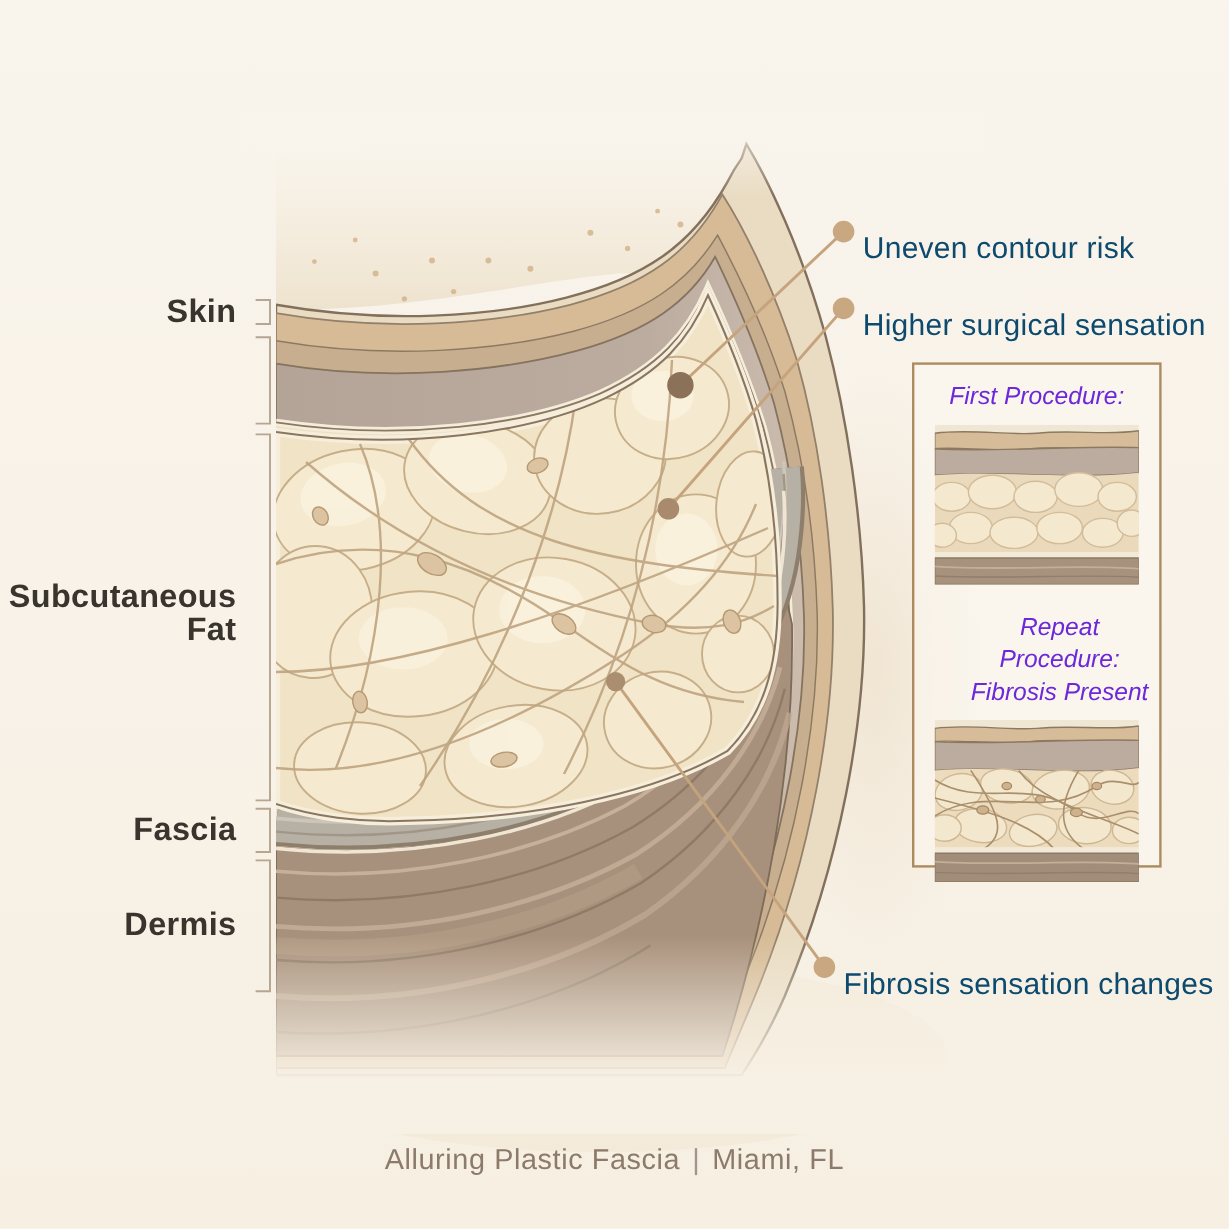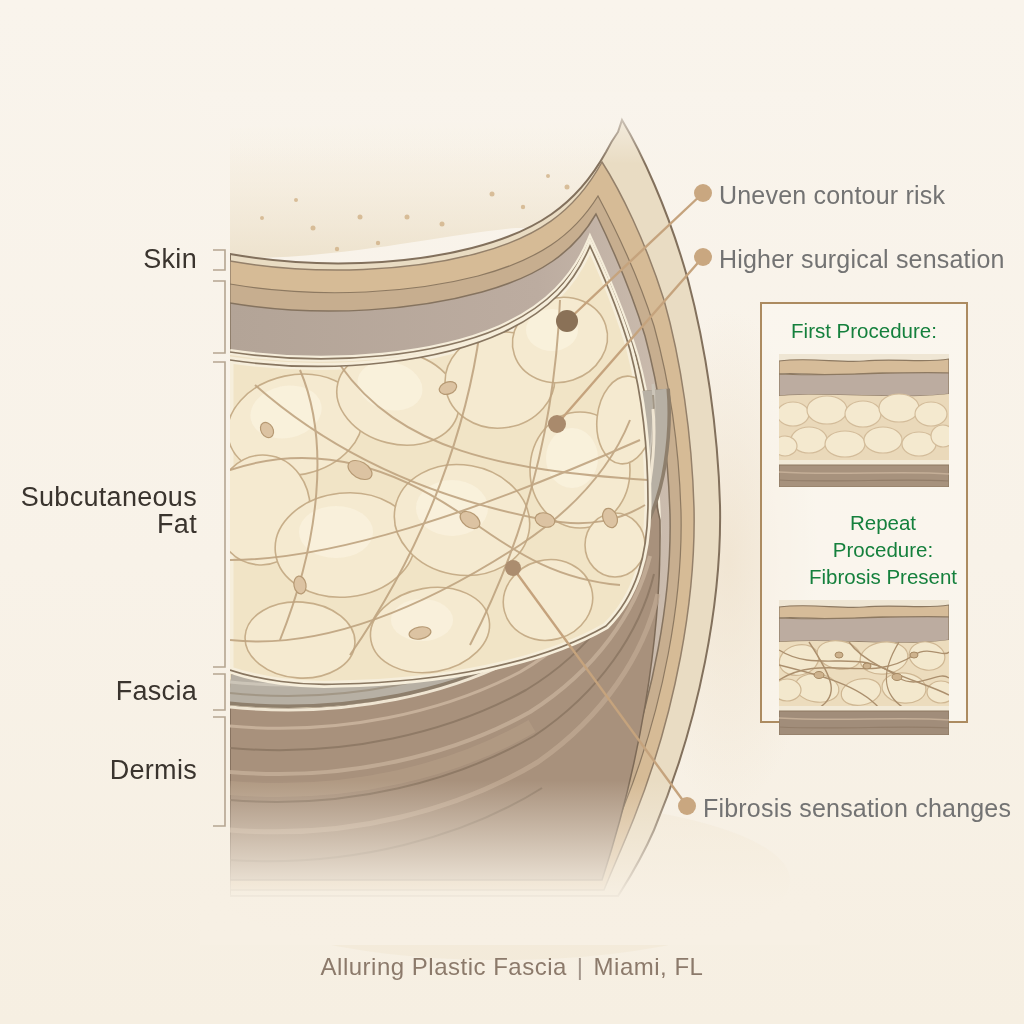--- a/index.html
+++ b/index.html
@@ -6,33 +6,34 @@
   body{
     width:1024px;height:1024px;overflow:hidden;
     font-family:"Liberation Sans","DejaVu Sans",sans-serif;
     background:linear-gradient(180deg,#f9f4ec 0%,#f8f2e8 55%,#f6efe2 100%);
     position:relative;
   }
   .stage{position:absolute;inset:0;width:1024px;height:1024px;}
   svg.art{position:absolute;left:0;top:0;}
   .layer-label{
     position:absolute;left:0;width:197px;text-align:right;
-    font-size:27px;line-height:27px;color:#3a342e;letter-spacing:.3px;
+    font-size:27px;line-height:27px;color:#3a342e;letter-spacing:.3px;font-weight:bold;
   }
   .risk-label{
-    position:absolute;font-size:25px;line-height:28px;color:#737373;letter-spacing:.2px;
+    position:absolute;font-size:25px;line-height:28px;color:#0c4a6e;letter-spacing:.2px;
     white-space:nowrap;
+    margin-top:12px;
   }
   .inset-panel{
     position:absolute;left:760px;top:302px;width:208px;height:421px;
     border:2px solid #ac8b60;background:rgba(252,248,240,.55);
     box-sizing:border-box;
   }
   .inset-title{
-    margin-top:13px;text-align:center;font-size:20.5px;line-height:27px;color:#15803d;
+    margin-top:13px;text-align:center;font-size:20.5px;line-height:27px;color:#6d28d9;font-style:italic;
   }
   .inset-title.second{margin-top:22px;padding-left:38px;}
   .mini-svg{display:block;margin:10px auto 0 auto;}
   .footer{
     position:absolute;left:0;top:953px;width:1024px;text-align:center;
     font-size:24px;color:#8c7a6b;letter-spacing:.5px;
   }
   .footer .sep{margin:0 10px;color:#a2958a;}
 </style>
 </head>

